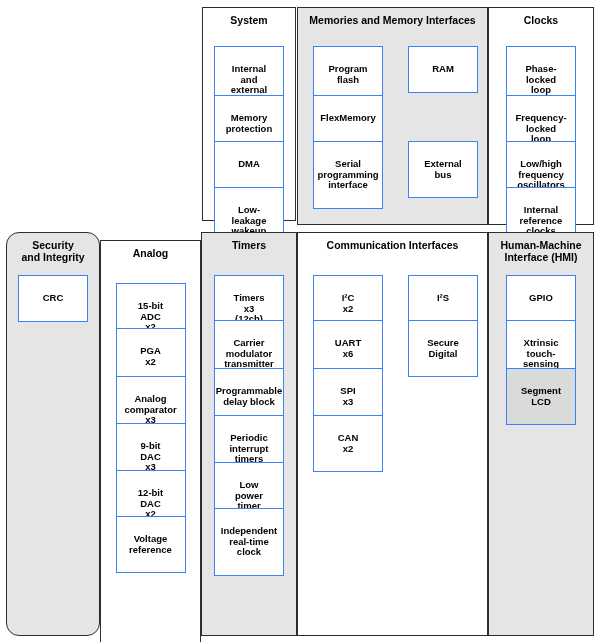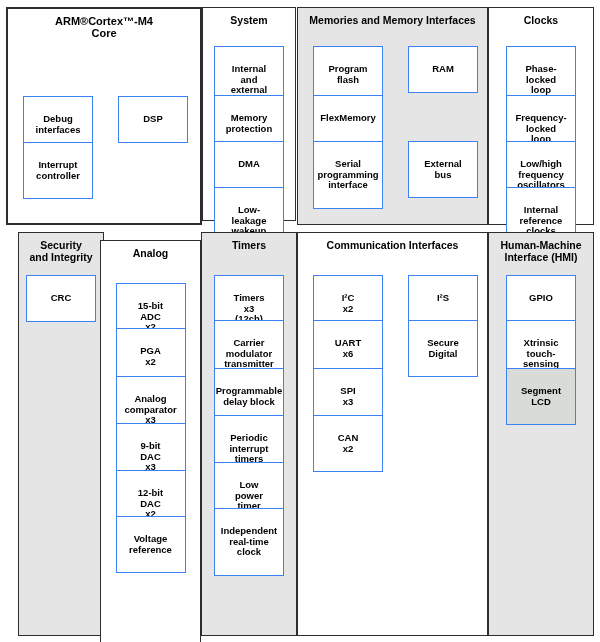--- a/index.html
+++ b/index.html
@@ -60,43 +60,32 @@
   .panel.bottom .row-6{top:267px}
   
   .box.col-c{left:50%;transform:translateX(-50%);}
   .box.col-l{left:15px;}
   .box.col-r{left:110px;}
   
   .panel-core     {left:6px;  top:7px;   width:196px; height:218px;}
   .panel-system   {left:202px;top:7px;   width:94px;  height:214px;}
   .panel-memories {left:297px;top:7px;   width:191px; height:218px;}
   .panel-clocks   {left:488px;top:7px;   width:106px; height:218px;}
-  .panel-security {left:18px;  top:232px; width:86px;  height:404px;}
+  .panel-security {left:6px;  top:232px; width:94px;  height:404px;border-radius:13px;}
   .panel-analog   {left:100px;top:240px; width:101px; height:404px;}
   .panel-timers   {left:201px;top:232px; width:96px;  height:404px;}
   .panel-comm     {left:297px;top:232px; width:191px; height:404px;}
   .panel-hmi      {left:488px;top:232px; width:106px; height:404px;}
   .panel-core .title{font-size:11px;}
 </style>
 </head>
 <body>
 
 <div id="diagram">
 
-  <section class="panel top panel-core">
-    <h2 class="title">ARM®Cortex™-M4
-Core</h2>
-    <div>
-        <div class="box row-2 col-l">Debug
-interfaces</div>
-        <div class="box row-2 col-r">DSP</div>
-        <div class="box row-3 col-l">Interrupt
-controller</div>
-      </div>
-  </section>
 
   <section class="panel top panel-system">
     <h2 class="title">System</h2>
     <div>
         <div class="box row-1 col-c">Internal
 and external
 watchdogs</div>
         <div class="box row-2 col-c">Memory
 protection</div>
         <div class="box row-3 col-c">DMA</div>

